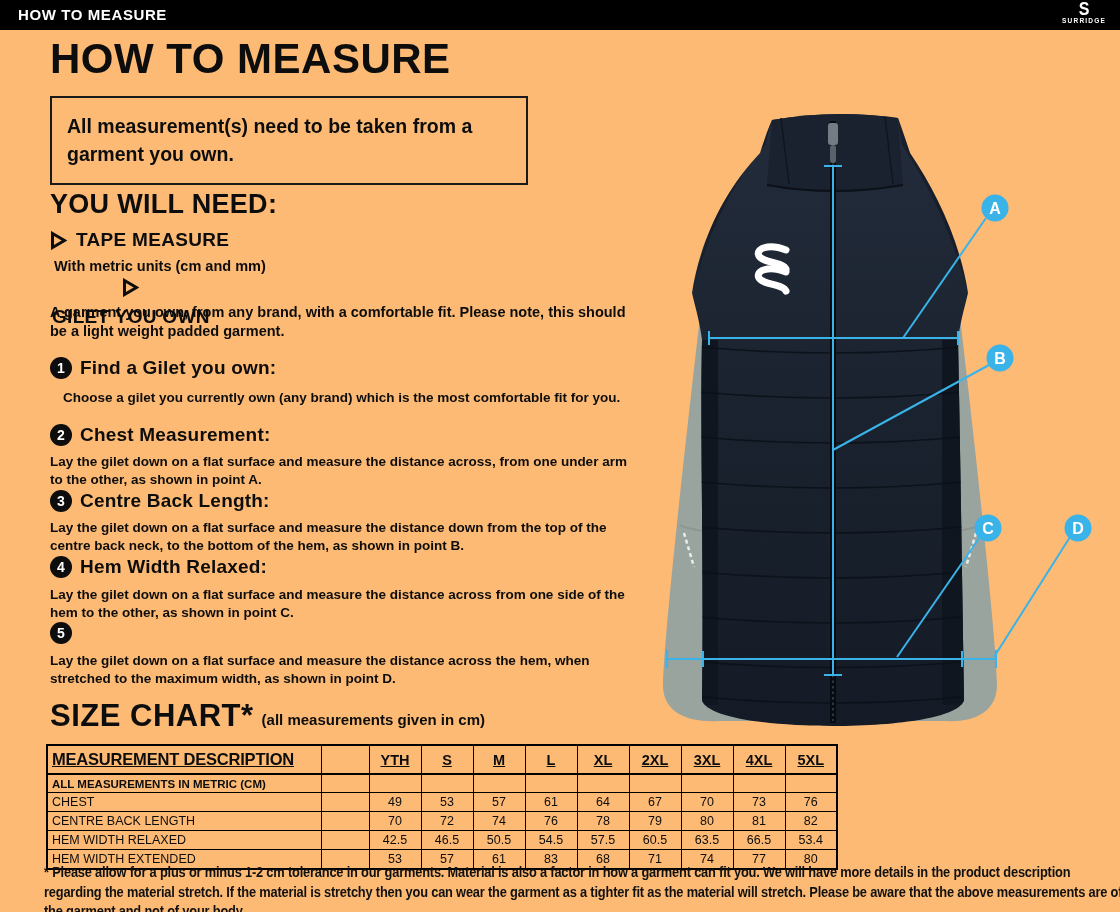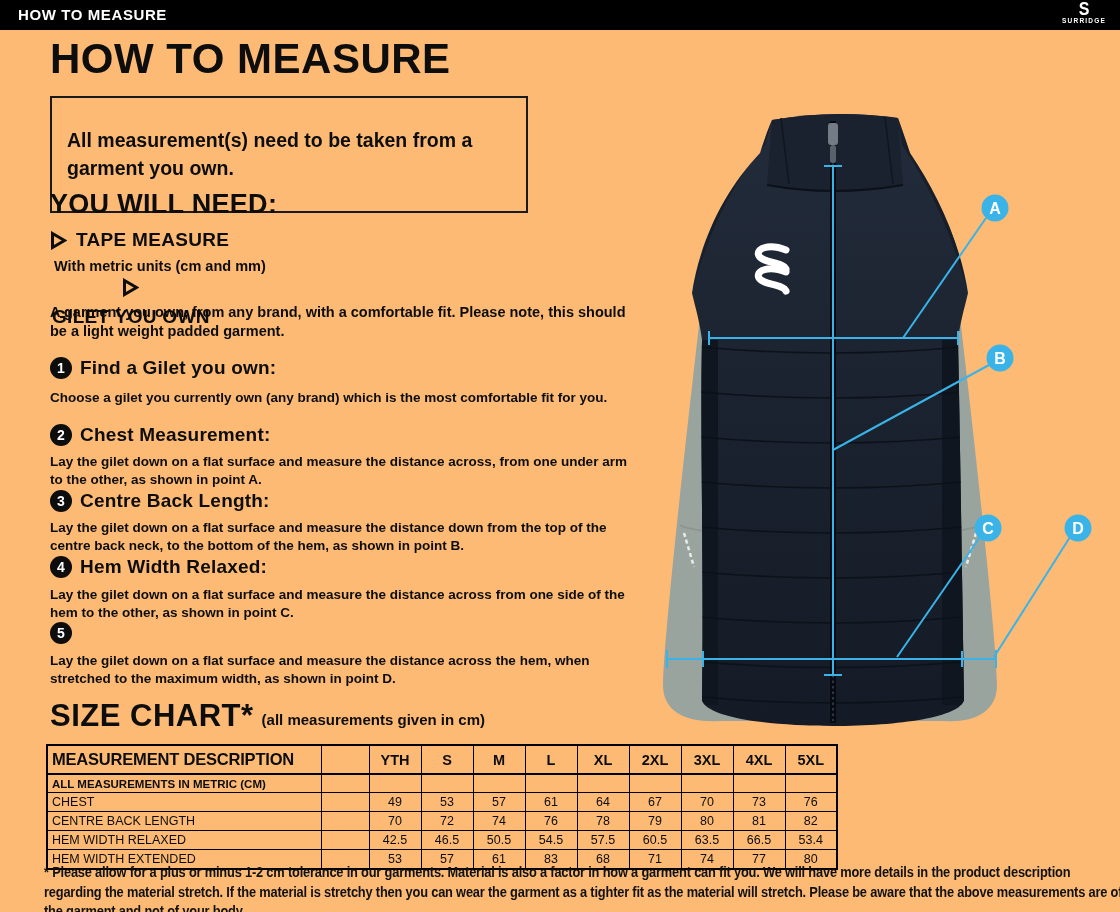--- a/index.html
+++ b/index.html
@@ -10,49 +10,49 @@
   .topbar{position:absolute;left:0;top:0;width:1120px;height:30px;background:#000;}
   .topbar-title{position:absolute;left:18px;top:6px;color:#fff;font-size:15px;font-weight:bold;letter-spacing:.6px;}
   .brand{position:absolute;right:14px;top:1px;text-align:center;color:#fff;line-height:1;}
   .brand-s{font-size:16px;font-weight:900;transform:scaleY(1.1);}
   .brand-word{font-size:6.5px;font-weight:bold;letter-spacing:1.2px;margin-top:1px;}
 
   
   .abs{position:absolute;}
   h1.title{left:50px;top:38px;margin:0;font-size:42px;font-weight:800;letter-spacing:.5px;line-height:1;}
   .notice{left:50px;top:96px;width:478px;box-sizing:border-box;border:2.5px solid #1a1a1a;
-          padding:28px 15px;font-size:19.5px;font-weight:bold;line-height:1.45;}
+          padding:14px 15px;font-size:19.5px;font-weight:bold;line-height:1.45;}
   .ywn-head{left:50px;top:189px;font-size:27px;font-weight:800;letter-spacing:.3px;}
   .ywn-item{display:flex;align-items:center;gap:9px;font-size:19px;font-weight:800;letter-spacing:.3px;}
   .ywn-item.i1{left:50px;top:229px;}
   .ywn-item.i2{left:52px;top:278px;flex-direction:column;}
   .ywn-desc{font-size:14.5px;font-weight:bold;line-height:1.3;width:580px;}
   .ywn-desc.d1{left:54px;top:257px;}
   .ywn-desc.d2{left:50px;top:303px;}
 
   .step-head{display:flex;align-items:center;gap:8px;}
   .step-num{width:22px;height:22px;border-radius:50%;background:#0d0d0d;color:#fff;font-size:14px;
             font-weight:bold;display:flex;align-items:center;justify-content:center;flex:0 0 22px;}
   .step-title{font-size:19px;font-weight:800;letter-spacing:.2px;}
   .step-body{font-size:13.5px;font-weight:bold;line-height:1.32;width:590px;}
-  .sh1{left:50px;top:357px;} .sb1{left:50px;top:389px;}
+  .sh1{left:50px;top:357px;} .sb1{left:63px;top:389px;}
   .sh2{left:50px;top:424px;} .sb2{left:50px;top:453px;}
   .sh3{left:50px;top:490px;} .sb3{left:50px;top:519px;}
   .sh4{left:50px;top:556px;} .sb4{left:50px;top:586px;}
   .sh5{left:50px;top:622px;} .sb5{left:50px;top:652px;}
 
   .sizechart-head{left:50px;top:700px;display:flex;align-items:flex-end;gap:8px;}
   .sizechart-title{font-size:31px;font-weight:800;line-height:1;letter-spacing:.5px;}
   .sizechart-sub{font-size:15px;font-weight:800;padding-bottom:3px;}
 
   
   table.size{left:46px;top:744px;position:absolute;border-collapse:collapse;table-layout:fixed;
              border:2px solid #000;font-family:"Liberation Sans",sans-serif;}
   table.size td{border:1px solid #000;padding:0 4px;height:18px;font-size:12.5px;text-align:center;overflow:hidden;white-space:nowrap;}
-  table.size tr.hdr td{height:27px;font-weight:bold;font-size:14.5px;border-bottom:2px solid #000;}
+  table.size tr.hdr td{height:27px;font-weight:bold;font-size:14.5px;border-bottom:2px solid #000;text-decoration:underline;}
   table.size td.lbl{text-align:left;}
   table.size tr.hdr td.lbl{font-size:16.5px;letter-spacing:-.2px;}
   table.size tr.metric td{font-weight:bold;font-size:11.5px;height:17px;margin-top:16px;}
 
   .footnote{left:44px;top:863px;width:1160px;transform:scaleX(.93);transform-origin:top left;
             font-size:13.8px;font-weight:bold;line-height:1.42;letter-spacing:-.2px;color:#111;}
 
   .diagram{left:640px;top:95px;}
 </style>
 </head>

